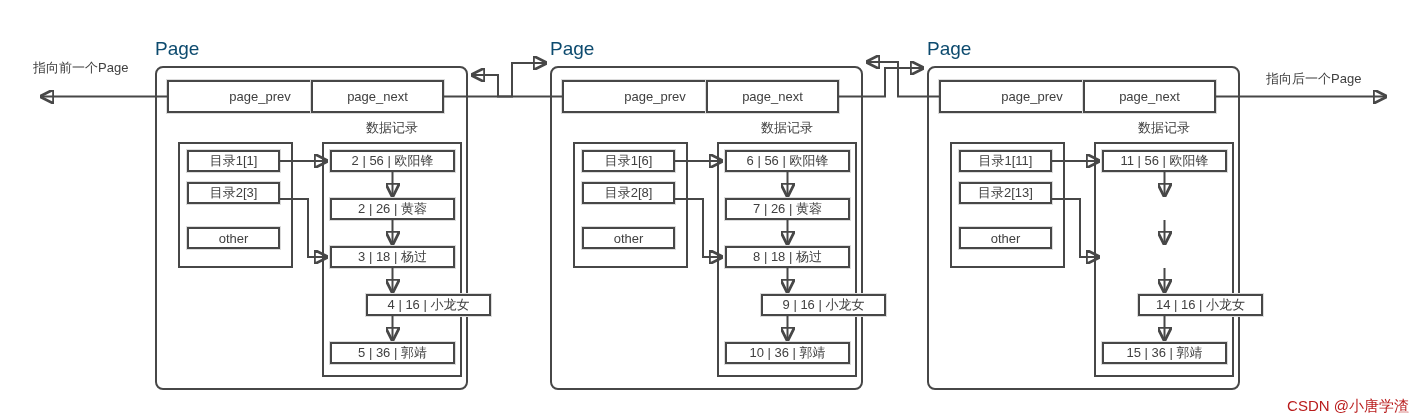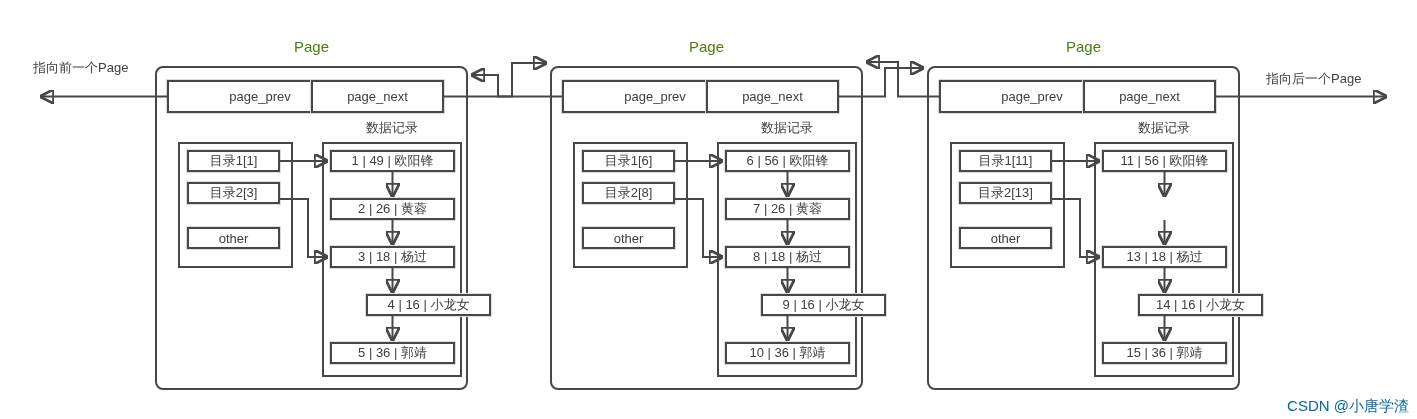--- a/index.html
+++ b/index.html
@@ -3,21 +3,21 @@
 <meta charset="utf-8">
 <style>
   html,body{margin:0;padding:0;background:#fff;}
   .canvas{
     position:relative;width:1417px;height:419px;background:#fff;overflow:hidden;
     font-family:"Liberation Sans","DejaVu Sans",sans-serif;color:#404040;
   }
   .page{position:absolute;top:38px;width:313px;height:360px;}
   .ptitle{
     position:absolute;top:0;left:0;width:100%;height:16px;
-    text-align:center;font-size:15px;color:#4d7c0f;
+    text-align:left;font-size:19px;color:#0c4a6e;
   }
   .pbox{
     position:absolute;top:28px;left:0;width:309px;height:320px;
     border:2px solid #474747;border-radius:8px;background:#fff;
   }
   .box{
     position:absolute;background:#fff;border:2px solid #474747;
     box-shadow:0 0 0 1px #dcdcdc;
     display:flex;align-items:center;justify-content:center;
     font-size:13px;color:#404040;white-space:nowrap;
@@ -39,41 +39,41 @@
     border:2px solid #474747;background:#fff;
   }
   .rec{left:175px;width:121px;height:18px;}
   .r0{top:112px;} .r1{top:160px;} .r2{top:208px;} .r3{top:256px;margin-left:36px;} .r4{top:304px;}
   .overlay{position:absolute;left:0;top:0;z-index:5;pointer-events:none;}
   .overlay path{stroke:#474747;stroke-width:2;fill:none;}
   .ptr-label{position:absolute;font-size:13px;color:#404040;white-space:nowrap;}
   .ptr-prev{left:33px;top:59px;}
   .ptr-next{left:1266px;top:70px;}
   .watermark{
-    position:absolute;right:8px;bottom:3px;font-size:15px;color:#0369a1;
+    position:absolute;right:8px;bottom:3px;font-size:15px;color:#b91c1c;
     white-space:nowrap;
   }
 </style>
 </head>
 <body>
 
 <div class="canvas">
 
   <div class="page" style="left:155px">
     <div class="ptitle">Page</div>
     <div class="pbox"></div>
     <div class="box prev">page_prev</div>
     <div class="box next">page_next</div>
     <div class="dlabel">数据记录</div>
     <div class="dirbox"></div>
     <div class="box dir d0">目录1[1]</div>
     <div class="box dir d1">目录2[3]</div>
     <div class="box dir d2">other</div>
     <div class="recbox"></div>
-    <div class="box rec r0">1 | 49 | 欧阳锋</div>
+    <div class="box rec r0">2 | 56 | 欧阳锋</div>
     <div class="box rec r1">2 | 26 | 黄蓉</div>
     <div class="box rec r2">3 | 18 | 杨过</div>
     <div class="box rec r3">4 | 16 | 小龙女</div>
     <div class="box rec r4">5 | 36 | 郭靖</div>
   </div>
 
   <div class="page" style="left:550px">
     <div class="ptitle">Page</div>
     <div class="pbox"></div>
     <div class="box prev">page_prev</div>
@@ -96,21 +96,20 @@
     <div class="pbox"></div>
     <div class="box prev">page_prev</div>
     <div class="box next">page_next</div>
     <div class="dlabel">数据记录</div>
     <div class="dirbox"></div>
     <div class="box dir d0">目录1[11]</div>
     <div class="box dir d1">目录2[13]</div>
     <div class="box dir d2">other</div>
     <div class="recbox"></div>
     <div class="box rec r0">11 | 56 | 欧阳锋</div>
-    <div class="box rec r2">13 | 18 | 杨过</div>
     <div class="box rec r3">14 | 16 | 小龙女</div>
     <div class="box rec r4">15 | 36 | 郭靖</div>
   </div>
 
   <svg class="overlay" width="1417" height="419" viewBox="0 0 1417 419">
     <defs>
       <marker id="ah" viewBox="0 0 10 10" refX="9" refY="5" markerWidth="7" markerHeight="7" orient="auto-start-reverse">
         <path d="M0,0 L10,5 L0,10 z" fill="#474747" stroke="none"></path>
       </marker>
     </defs>

